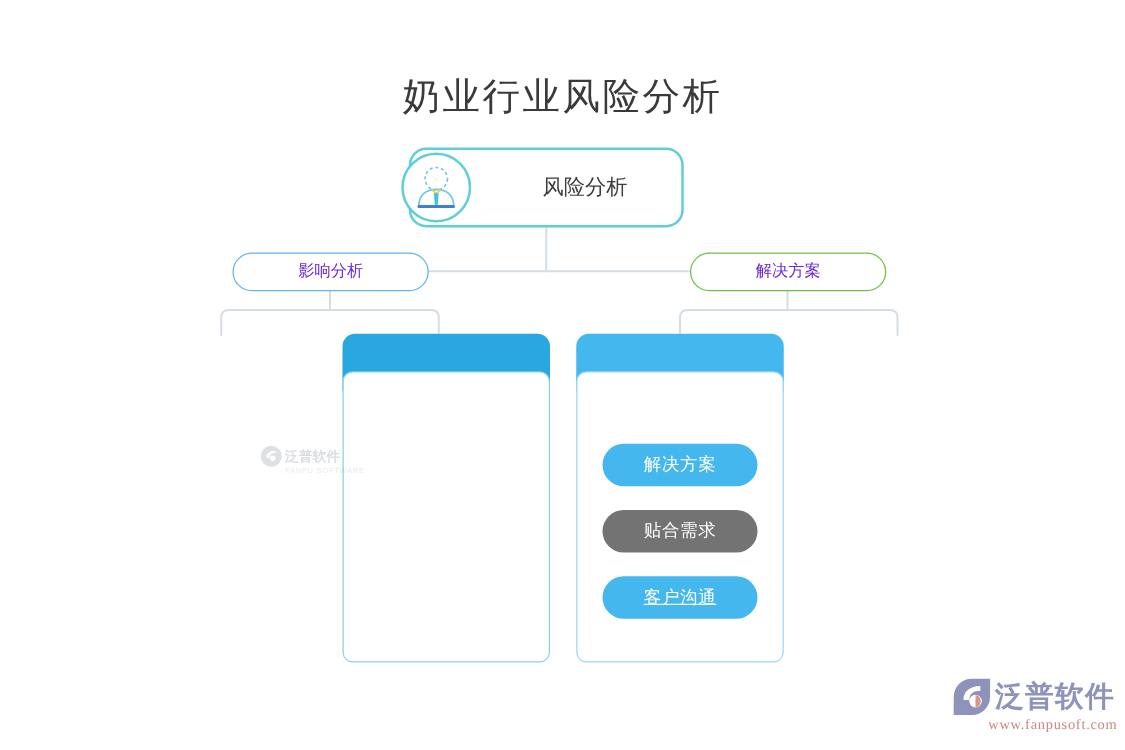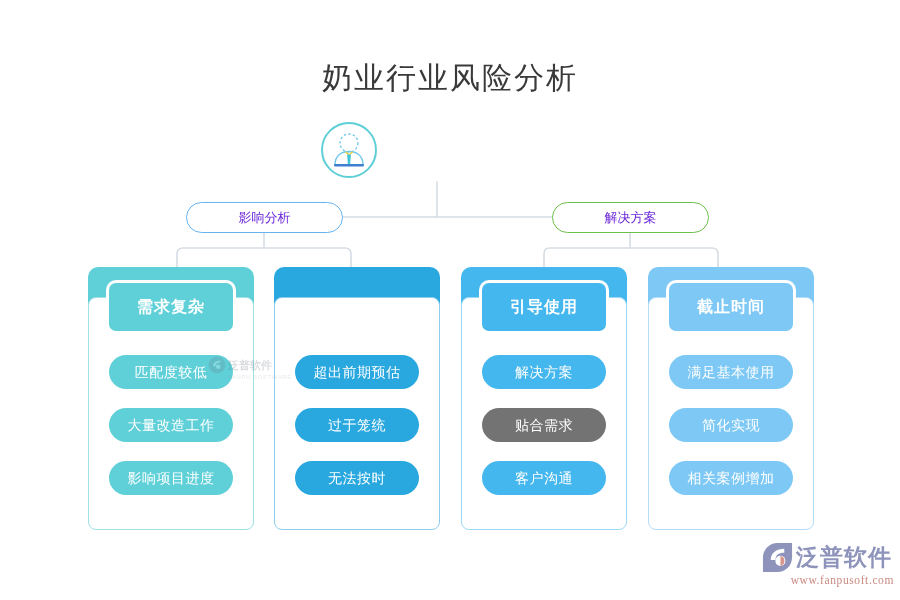--- a/index.html
+++ b/index.html
@@ -239,79 +239,56 @@
       <path d="M343,217 L552,217"></path>
 
       <path d="M264,233 L264,248"></path>
       <path d="M177,268 L177,254 Q177,248 183,248 L345,248 Q351,248 351,254 L351,268"></path>
 
       <path d="M630,233 L630,248"></path>
       <path d="M544,268 L544,254 Q544,248 550,248 L712,248 Q718,248 718,254 L718,268"></path>
     </g>
   </svg>
 
+  <div class="root-node" style="border-color: rgb(94, 207, 214);">
+    <div class="root-label">风险分析</div>
+  </div>
   <div class="person-badge" style="border-color: rgb(94, 207, 214);">
     <svg width="52" height="52" viewBox="0 0 52 52" xmlns="http://www.w3.org/2000/svg">
       <circle cx="26" cy="19" r="9" fill="none" stroke="#6fc7ea" stroke-width="1.3" stroke-dasharray="2.4 2.2"></circle>
       <path d="M12,41 C12,31 19,27.5 26,27.5 C33,27.5 40,31 40,41" fill="none" stroke="#6fc7ea" stroke-width="1.4"></path>
       <path d="M22.5,27.8 L26,31 L29.5,27.8" fill="none" stroke="#f0d24a" stroke-width="1.6"></path>
       <path d="M24.1,30.6 L27.9,30.6 L27.1,40.5 L26,42 L24.9,40.5 Z" fill="#3fc4d4"></path>
       <rect x="11" y="40" width="30" height="2.4" rx="1.2" fill="#3f7fd0"></rect>
     </svg>
   </div>
 
   <div class="branch-pill branch-impact" style="border-color: rgb(102, 179, 239);">
     <span>影响分析</span>
   </div>
   <div class="branch-pill branch-solution" style="border-color: rgb(108, 192, 74);">
     <span>解决方案</span>
   </div>
 
-  <div class="card card-0">
-    <div class="card-topbar" style="background: rgb(95, 208, 216);"></div>
-    <div class="card-body" style="border: 1px solid rgb(159, 226, 230);"></div>
-    <div class="card-header" style="background: rgb(95, 208, 216);">需求复杂</div>
-    <div class="card-items">
-      <div class="item-pill" style="background: rgb(95, 208, 216);">匹配度较低</div>
-      <div class="item-pill" style="background: rgb(95, 208, 216);">大量改造工作</div>
-      <div class="item-pill" style="background: rgb(95, 208, 216);">影响项目进度</div>
-    </div>
-  </div>
 
   <div class="card card-1">
     <div class="card-topbar" style="background: rgb(41, 168, 224);"></div>
     <div class="card-body" style="border: 1px solid rgb(140, 207, 238);"></div>
-    <div class="card-items">
-      <div class="item-pill" style="background: rgb(41, 168, 224);">超出前期预估</div>
-      <div class="item-pill" style="background: rgb(41, 168, 224);">过于笼统</div>
-      <div class="item-pill" style="background: rgb(41, 168, 224);">无法按时</div>
-    </div>
   </div>
 
   <div class="card card-2">
     <div class="card-topbar" style="background: rgb(69, 183, 239);"></div>
     <div class="card-body" style="border: 1px solid rgb(155, 216, 246);"></div>
-    <div class="card-header" style="background: rgb(69, 183, 239);">引导使用</div>
     <div class="card-items">
       <div class="item-pill" style="background: rgb(69, 183, 239);">解决方案</div>
       <div class="item-pill" style="background: #737373;">贴合需求</div>
-      <div class="item-pill" style="background: rgb(69, 183, 239);">客户沟通</div>
+      <div class="item-pill" style="background: rgb(69, 183, 239); text-decoration: underline;">客户沟通</div>
     </div>
   </div>
 
-  <div class="card card-3">
-    <div class="card-topbar" style="background: rgb(125, 200, 245);"></div>
-    <div class="card-body" style="border: 1px solid rgb(179, 220, 248);"></div>
-    <div class="card-header" style="background: rgb(125, 200, 245);">截止时间</div>
-    <div class="card-items">
-      <div class="item-pill" style="background: rgb(125, 200, 245);">满足基本使用</div>
-      <div class="item-pill" style="background: rgb(125, 200, 245);">简化实现</div>
-      <div class="item-pill" style="background: rgb(125, 200, 245);">相关案例增加</div>
-    </div>
-  </div>
 
   <div class="wm-faint">
     <div style="display:flex;align-items:center;">
       <svg width="18" height="18" viewBox="0 0 32 32" xmlns="http://www.w3.org/2000/svg">
         <circle cx="16" cy="16" r="15" fill="#6d7a86"></circle>
         <path d="M22,8 C13,8 9,13 9,18 L13.5,18 C13.5,14 16,11.5 22,11.5 Z" fill="#ffffff"></path>
         <circle cx="18" cy="19" r="4" fill="#ffffff"></circle>
       </svg>
       <span style="font-size:11px;font-weight:bold;color:#5a6672;margin-left:2px;font-family:'DejaVu Sans',sans-serif;">泛普软件</span>
     </div>

